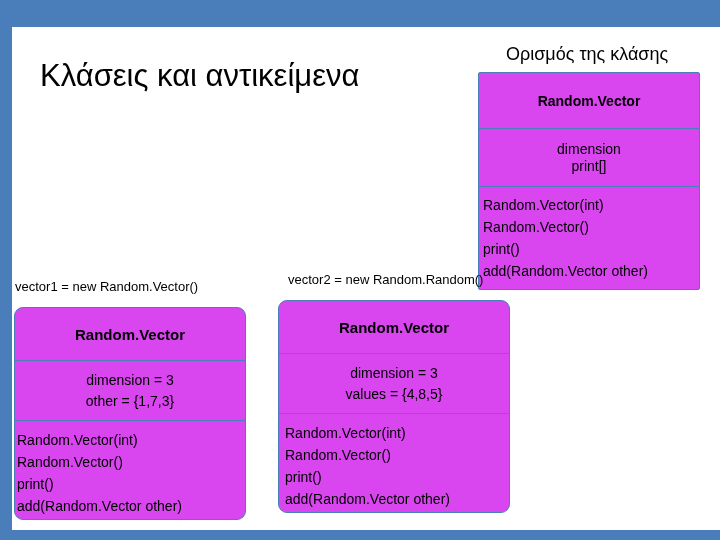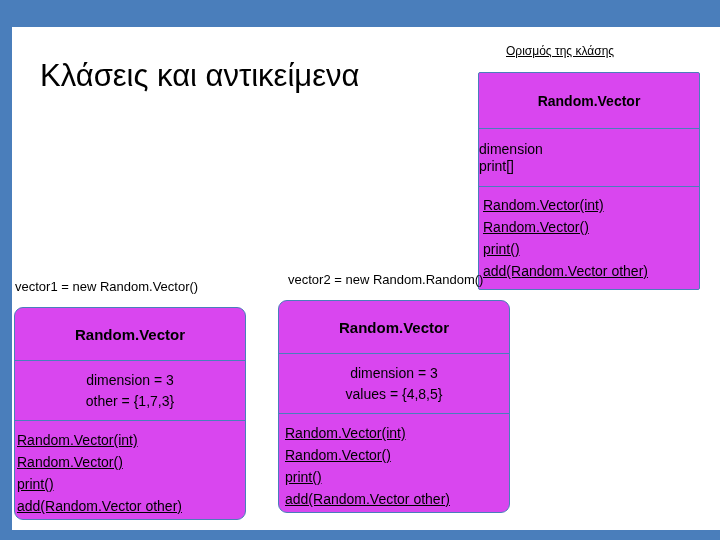--- a/index.html
+++ b/index.html
@@ -46,24 +46,23 @@
     color: #000000;
     font-family: "Liberation Sans", sans-serif;
     white-space: nowrap;
   }
 
   
   .class-caption {
     position: absolute;
     left: 506px;
     top: 44px;
-    font-size: 12px;
-    color: #000000;
-    white-space: nowrap;
-    text-decoration: underline;
+    font-size: 18px;
+    color: #000000;
+    white-space: nowrap;
   }
 
   
   .uml-box {
     position: absolute;
     border: 1.5px solid #4a7ebb;
     background: #d946ef;
     box-sizing: border-box;
   }
   .uml-sep {
@@ -87,20 +86,21 @@
     align-items: center;
     justify-content: center;
     font-size: 14px;
     font-weight: bold;
     color: #000000;
   }
   #def-attrs {
     height: 58px;
     display: flex;
     flex-direction: column;
+    align-items: center;
     justify-content: center;
     font-size: 14px;
     color: #000000;
     line-height: 17px;
   }
   #def-methods {
     height: 103px;
     padding: 7px 4px 0 4px;
     font-size: 14px;
     color: #000000;
@@ -181,21 +181,20 @@
     line-height: 21px;
   }
   #obj2-methods {
     height: 98px;
     padding: 8px 6px 0 6px;
     font-size: 14px;
     line-height: 22px;
   }
   .mline {
     white-space: nowrap;
-    text-decoration: underline;
   }
 </style>
 </head>
 <body>
 
 <div class="top-bar"></div>
 <div class="left-bar"></div>
 <div class="bottom-bar"></div>
 
 <div class="title">Κλάσεις και αντικείμενα</div>

